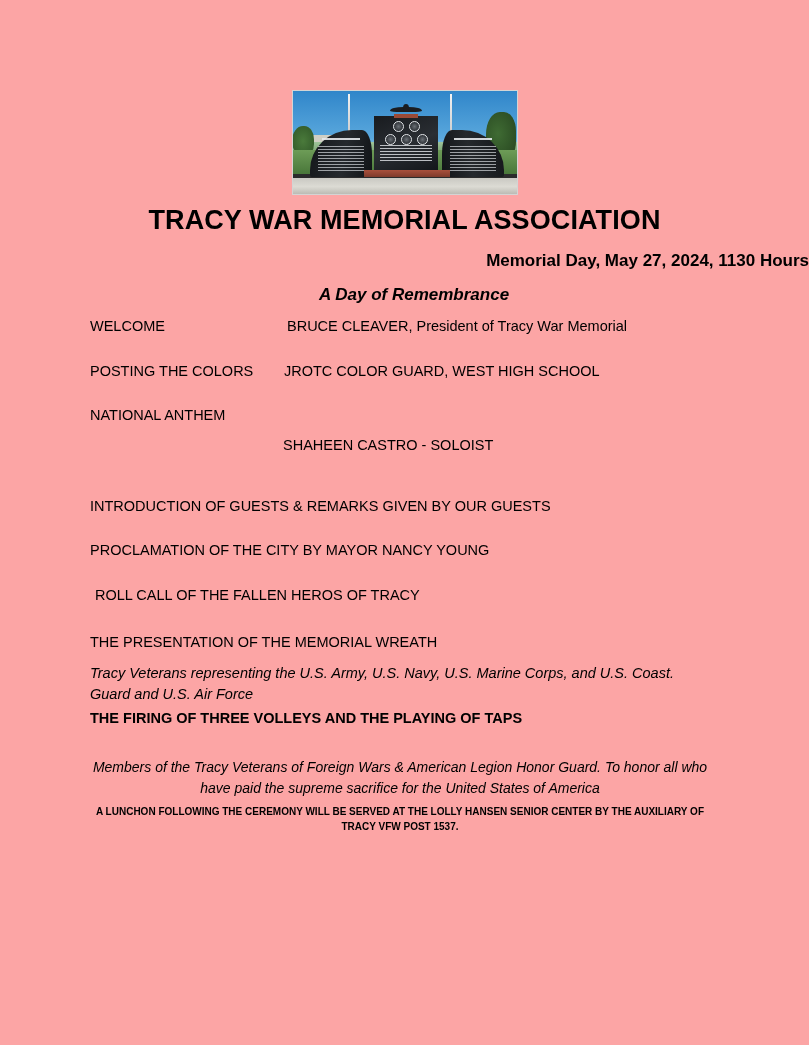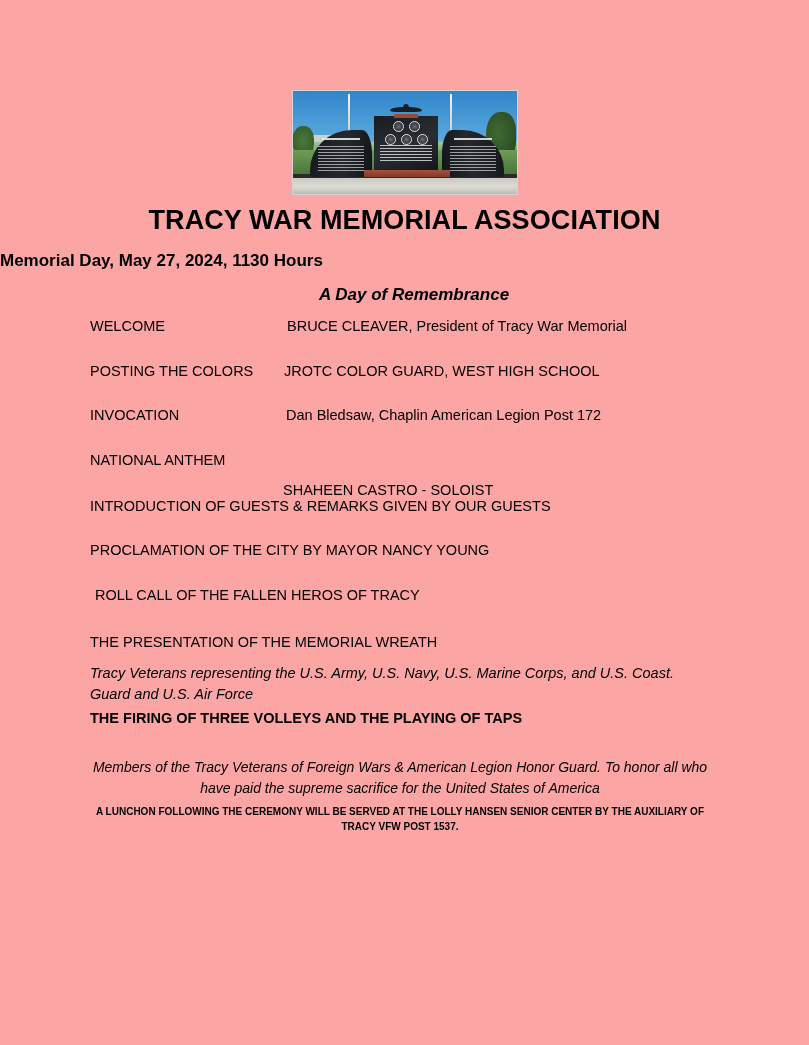--- a/index.html
+++ b/index.html
@@ -211,21 +211,21 @@
     text-align: center;
     font-size: 27px;
     font-weight: bold;
     letter-spacing: .1px;
     line-height: 1.1;
   }
   .doc-subtitle {
     position: absolute;
     left: 0; right: 0;
     top: 252px;
-    text-align: left;
+    text-align: right;
     font-size: 17px;
     font-weight: bold;
     line-height: 1.1;
   }
   .doc-tagline {
     position: absolute;
     left: 0; right: 0;
     top: 286px;
     text-align: center;
     font-size: 17px;
@@ -375,24 +375,20 @@
   <div class="program">
     <div class="prog-row">
       <span class="prog-label">WELCOME</span>
       <span class="prog-value indent-1">BRUCE CLEAVER, President of Tracy War Memorial</span>
     </div>
     <div class="prog-row">
       <span class="prog-label">POSTING THE COLORS</span>
       <span class="prog-value">JROTC COLOR GUARD, WEST HIGH SCHOOL</span>
     </div>
     <div class="prog-row">
-      <span class="prog-label">INVOCATION</span>
-      <span class="prog-value indent-2">Dan Bledsaw, Chaplin American Legion Post 172</span>
-    </div>
-    <div class="prog-row">
       <span class="prog-label">NATIONAL ANTHEM</span>
       <span class="prog-value indent-3">SHAHEEN CASTRO - SOLOIST</span>
     </div>
   </div>
 
   <div class="single-line sl-guests">INTRODUCTION OF GUESTS &amp; REMARKS GIVEN BY OUR GUESTS</div>
   <div class="single-line sl-proc">PROCLAMATION OF THE CITY BY MAYOR NANCY YOUNG</div>
   <div class="single-line sl-rollcall">ROLL CALL OF THE FALLEN HEROS OF TRACY</div>
   <div class="single-line sl-wreath">THE PRESENTATION OF THE MEMORIAL WREATH</div>
 

